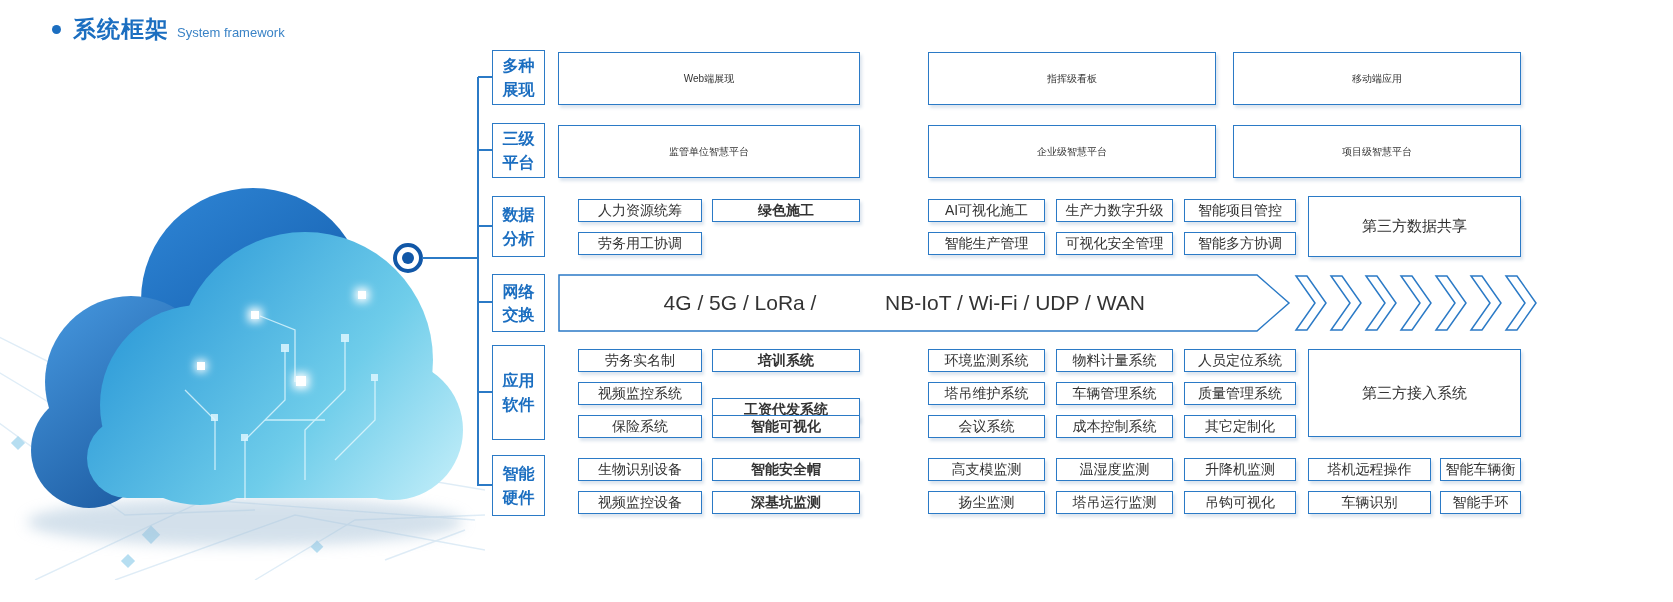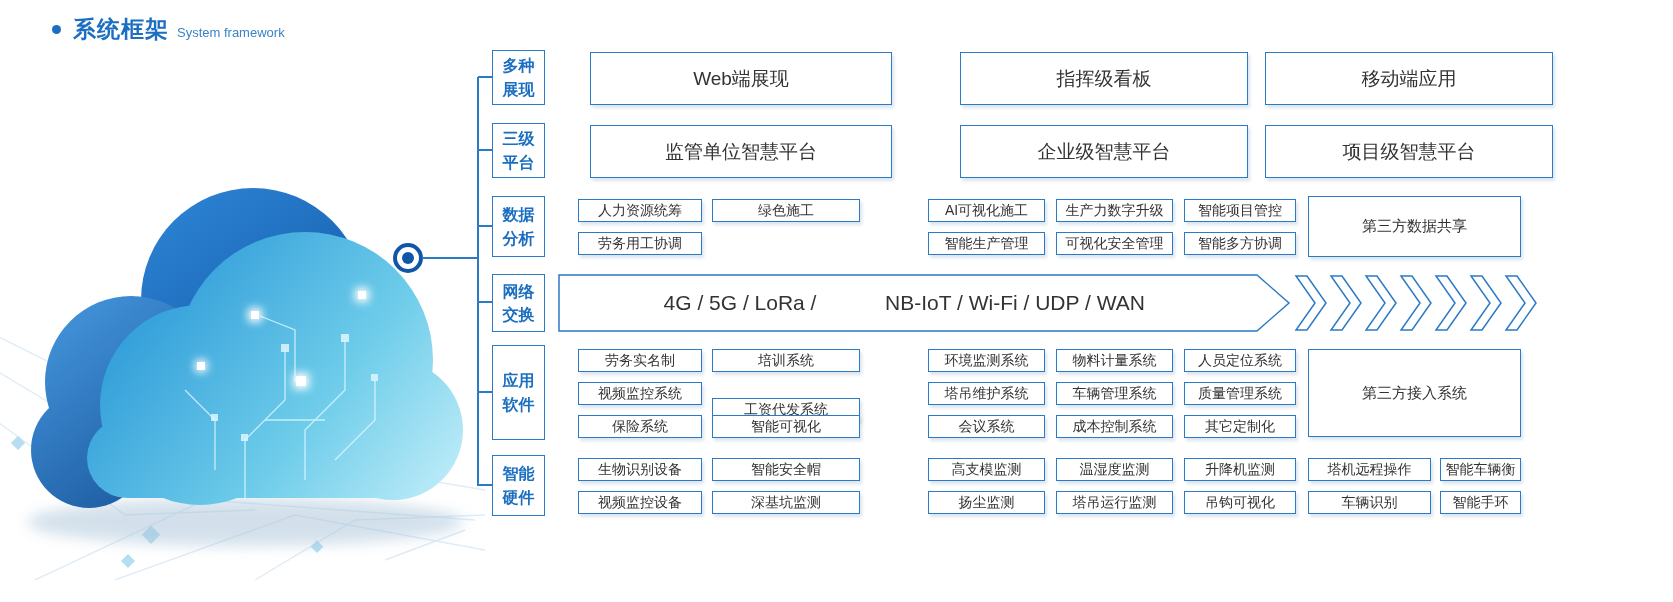--- a/index.html
+++ b/index.html
@@ -8,29 +8,29 @@
   .stage{position:absolute;inset:0;}
   
   .title{position:absolute;left:52px;top:14px;display:flex;align-items:baseline;}
   .bullet{width:9px;height:9px;border-radius:50%;background:#1b6ec0;align-self:center;margin-right:12px;}
   .t-cn{font-size:23px;font-weight:bold;color:#1b6ec0;letter-spacing:1px;}
   .t-en{font-size:13px;color:#3a83c6;margin-left:8px;}
   
   .box{position:absolute;box-sizing:border-box;border:1px solid #2b7ac6;background:#fff;
        display:flex;align-items:center;justify-content:center;text-align:center;
        box-shadow:2px 3px 3px rgba(140,170,200,.30);}
-  .bigcell{font-size:19px;margin-left:32px;}
+  .bigcell{font-size:10px;}
   .small{font-size:14px;height:23px;}
   .cat{flex-direction:column;color:#1b6ec0;font-weight:bold;font-size:16px;line-height:1.45;
        left:492px;width:53px;box-shadow:none;}
   .bigside{font-size:15px;}
   
   .vline,.hline{position:absolute;background:#2b7ac6;}
   
-  .cA{left:578px;width:124px;} .cB{left:712px;width:148px;}
+  .cA{left:578px;width:124px;} .cB{left:712px;width:148px;font-weight:bold;}
   .cC{left:928px;width:117px;} .cD{left:1056px;width:117px;} .cE{left:1184px;width:112px;font-family:Liberation Mono, monospace;}
   .cBig{left:1308px;width:213px;} .cF{left:1308px;width:123px;} .cG{left:1440px;width:81px;}
   
   .netwrap{position:absolute;left:558px;top:274px;width:992px;height:58px;}
   .netwrap svg{position:absolute;left:0;top:0;}
   .nettext{position:absolute;top:50%;transform:translate(-50%,-50%);font-size:21px;white-space:nowrap;}
   
   .node{position:absolute;left:393px;top:243px;width:30px;height:30px;border-radius:50%;
         border:4px solid #1157a7;background:#fff;box-sizing:border-box;}
   .node i{position:absolute;left:50%;top:50%;width:12px;height:12px;margin:-6px 0 0 -6px;

